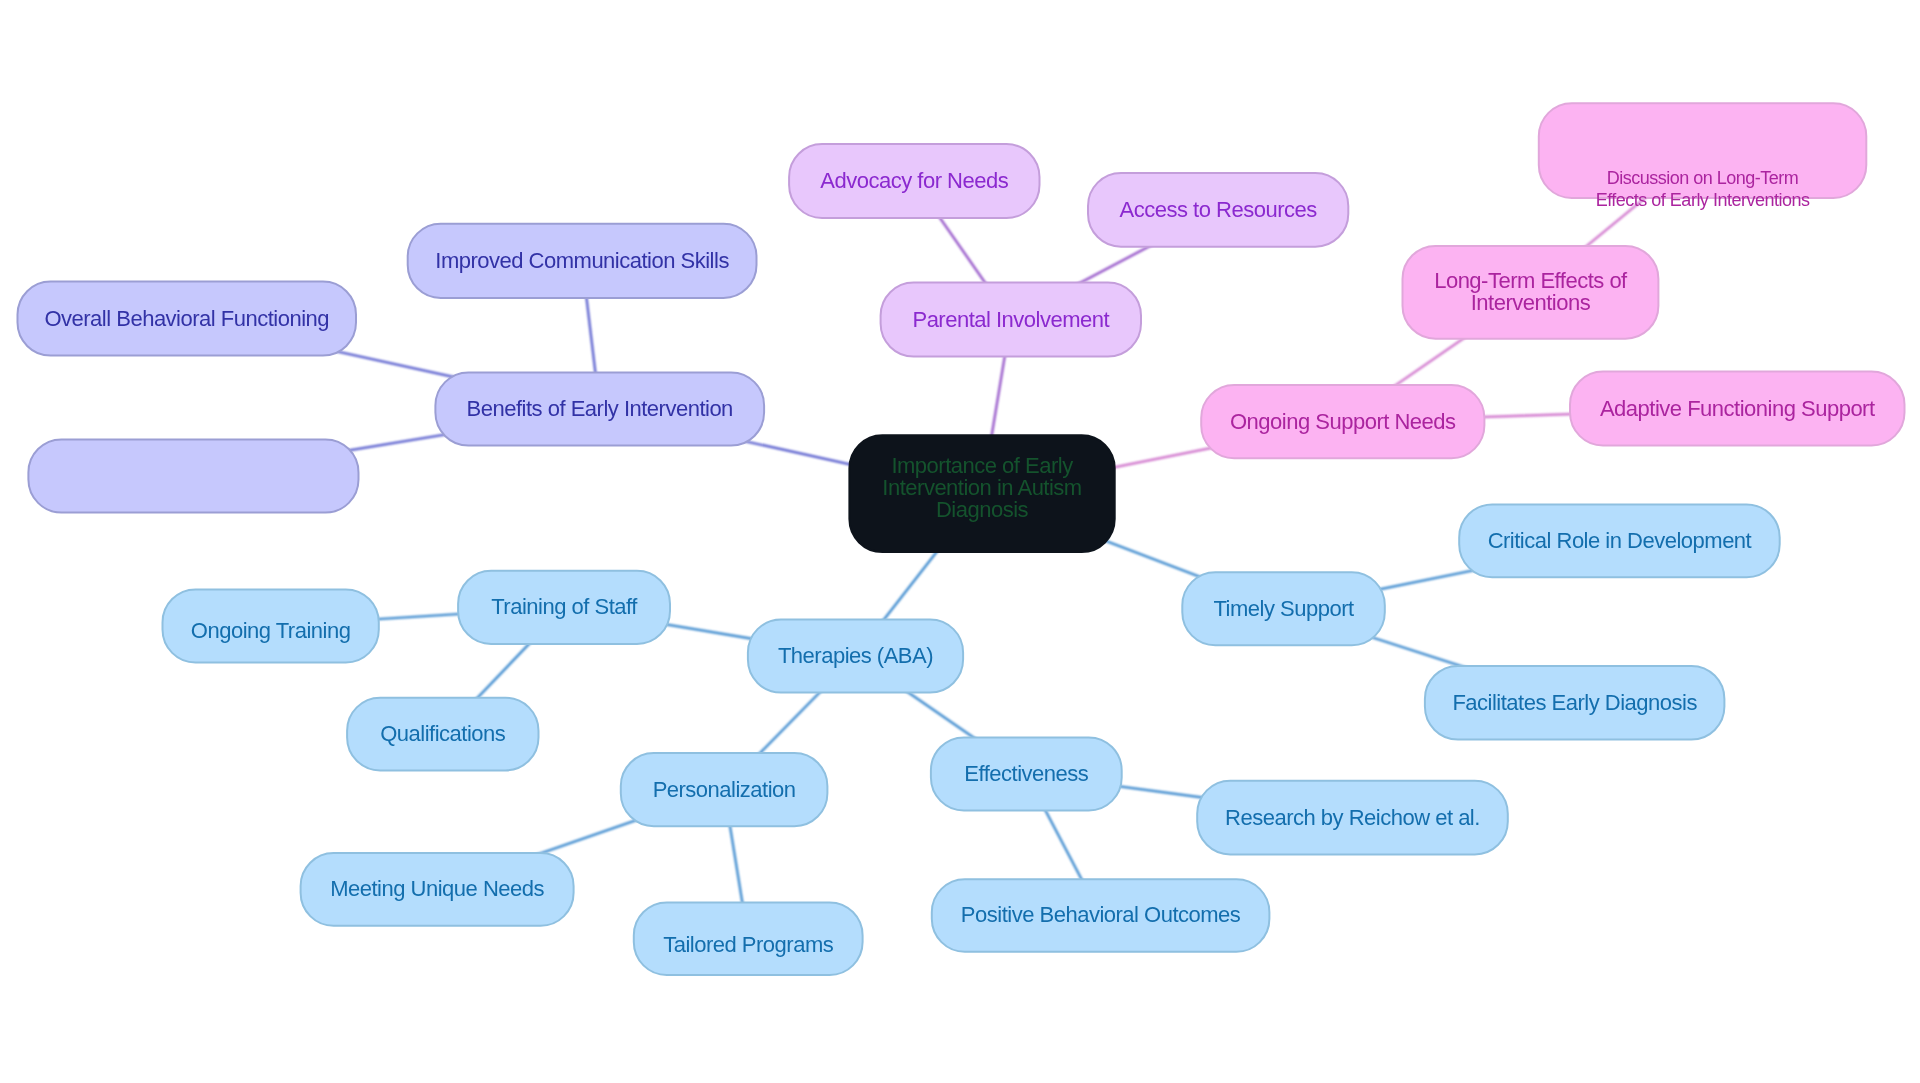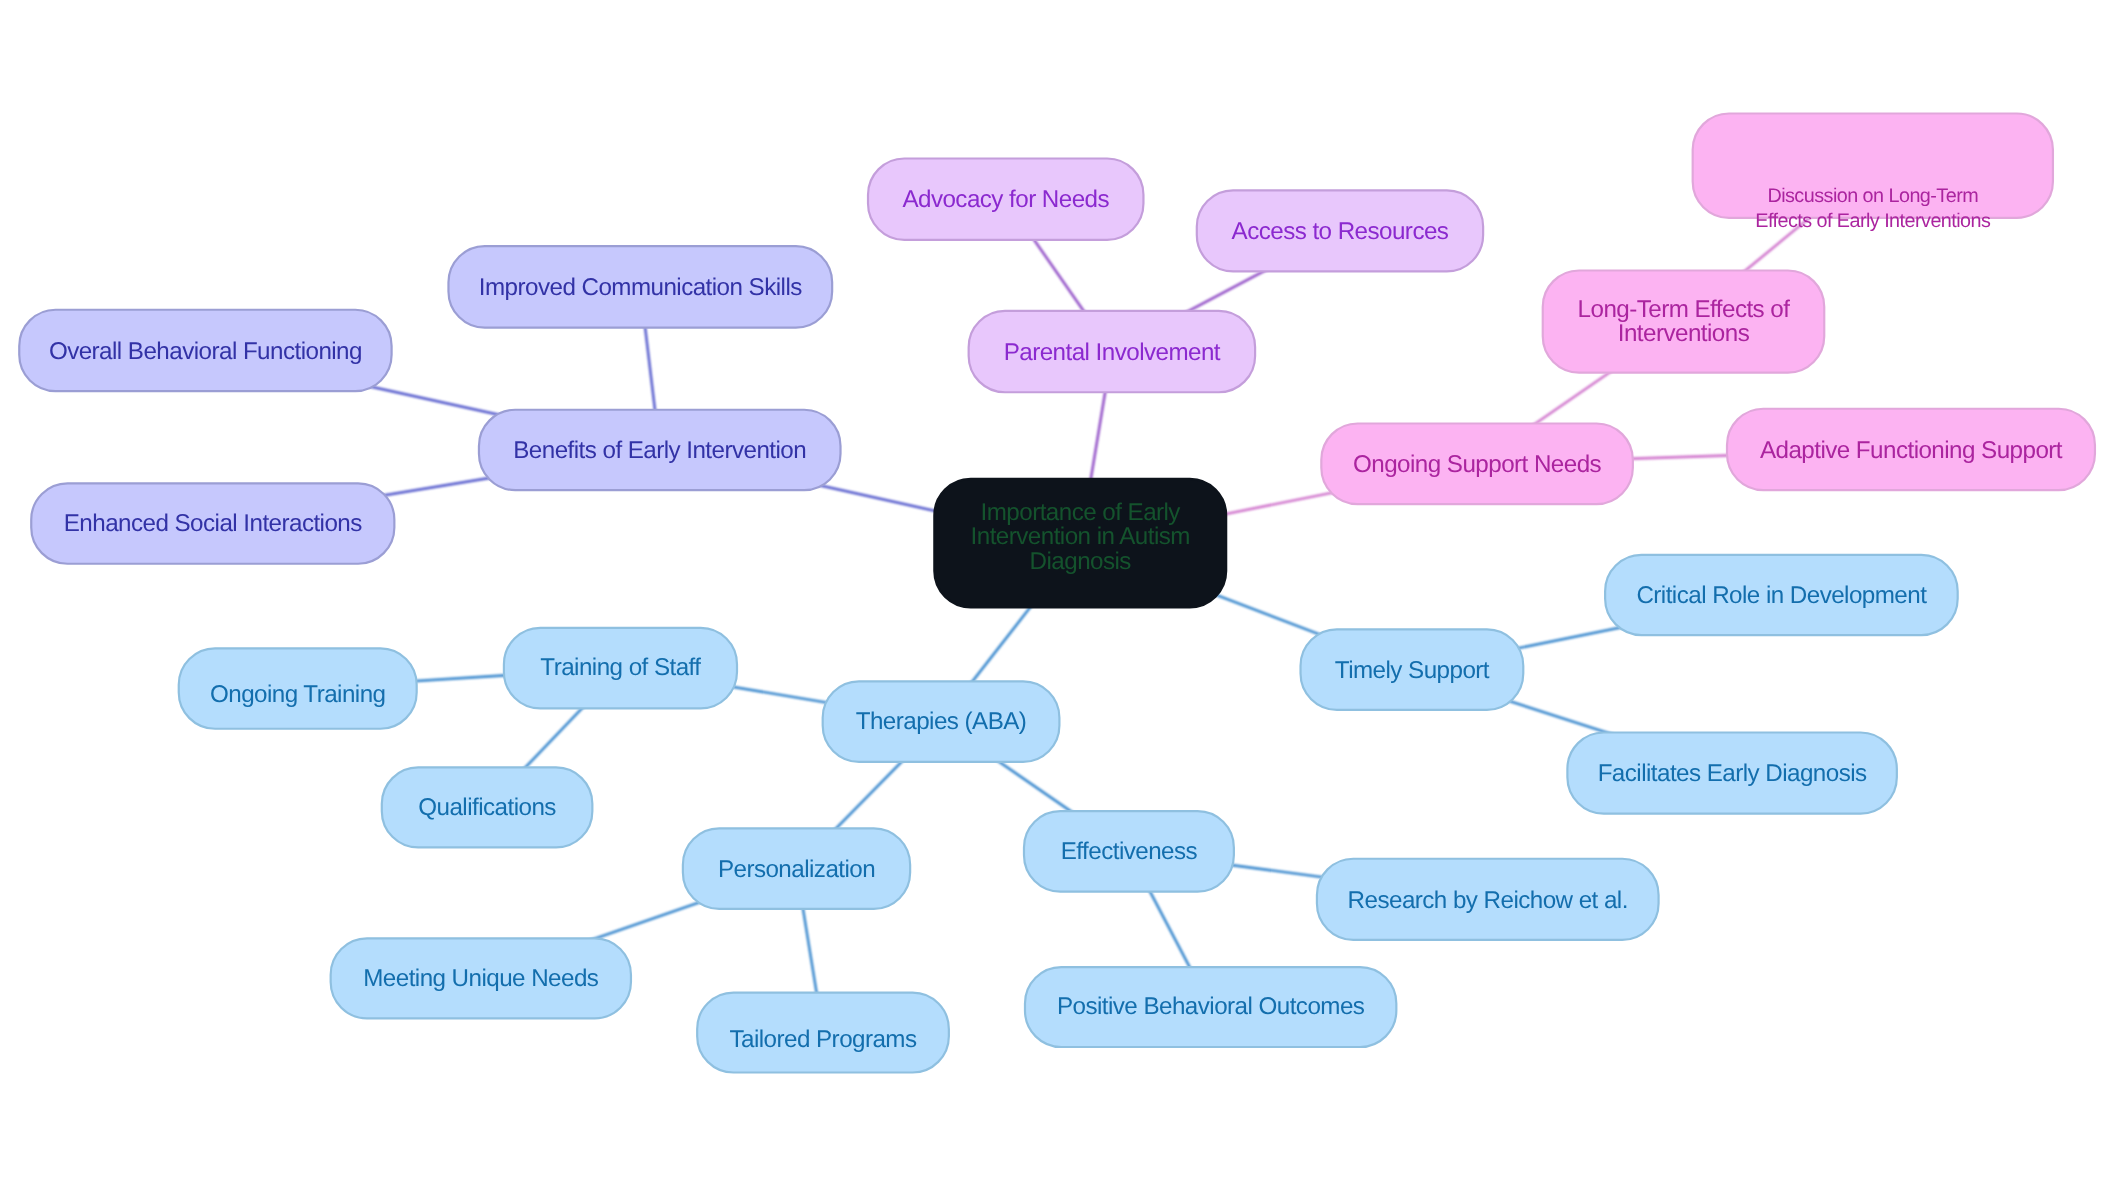--- a/index.html
+++ b/index.html
@@ -85,21 +85,20 @@
       </g>
   </svg>
 
   <div id="labels">
       <div class="node-label" style="left: 849.4px; top: 435.3px; width: 265.3px; height: 105px; color: #14532d; font-size: 22px; line-height: 22px; letter-spacing: -0.5px;"><span>Importance of Early
 Intervention in Autism
 Diagnosis</span></div>
       <div class="node-label" style="left: 435.4px; top: 372.5px; width: 328.7px; height: 73.1px; color: rgb(50, 50, 166); font-size: 22px; line-height: 22px; letter-spacing: -0.5px;"><span>Benefits of Early Intervention</span></div>
       <div class="node-label" style="left: 17.5px; top: 281.6px; width: 338.5px; height: 74px; color: rgb(50, 50, 166); font-size: 22px; line-height: 22px; letter-spacing: -0.5px;"><span>Overall Behavioral Functioning</span></div>
       <div class="node-label" style="left: 407.7px; top: 223.7px; width: 348.8px; height: 74.2px; color: rgb(50, 50, 166); font-size: 22px; line-height: 22px; letter-spacing: -0.5px;"><span>Improved Communication Skills</span></div>
-      <div class="node-label" style="left: 28.4px; top: 439.4px; width: 330.1px; height: 73.1px; color: rgb(50, 50, 166); font-size: 22px; line-height: 22px; letter-spacing: -0.5px;"><span>Enhanced Social Interactions</span></div>
       <div class="node-label" style="left: 880.6px; top: 282.6px; width: 260.4px; height: 74px; color: rgb(139, 41, 207); font-size: 22px; line-height: 22px; letter-spacing: -0.5px;"><span>Parental Involvement</span></div>
       <div class="node-label" style="left: 789.1px; top: 144.1px; width: 250.4px; height: 73.9px; color: rgb(139, 41, 207); font-size: 22px; line-height: 22px; letter-spacing: -0.5px;"><span>Advocacy for Needs</span></div>
       <div class="node-label" style="left: 1088px; top: 173px; width: 260.3px; height: 73.7px; color: rgb(139, 41, 207); font-size: 22px; line-height: 22px; letter-spacing: -0.5px;"><span>Access to Resources</span></div>
       <div class="node-label" style="left: 1201.2px; top: 385px; width: 283.2px; height: 73.3px; color: rgb(171, 36, 159); font-size: 22px; line-height: 22px; letter-spacing: -0.5px;"><span>Ongoing Support Needs</span></div>
       <div class="node-label" style="left: 1402.5px; top: 245.9px; width: 255.9px; height: 92.8px; color: rgb(171, 36, 159); font-size: 22px; line-height: 22px; letter-spacing: -0.5px;"><span>Long-Term Effects of
 Interventions</span></div>
       <div class="node-label" style="left: 1538.8px; top: 103.2px; width: 327.5px; height: 91px; color: rgb(171, 36, 159); font-size: 18px; line-height: 22px; letter-spacing: -0.5px; margin-top: 40px;"><span>Discussion on Long-Term
 Effects of Early Interventions</span></div>
       <div class="node-label" style="left: 1570px; top: 371.6px; width: 334.5px; height: 73.9px; color: rgb(171, 36, 159); font-size: 22px; line-height: 22px; letter-spacing: -0.5px;"><span>Adaptive Functioning Support</span></div>
       <div class="node-label" style="left: 1182.3px; top: 572.2px; width: 202.5px; height: 73.1px; color: rgb(19, 110, 173); font-size: 22px; line-height: 22px; letter-spacing: -0.5px;"><span>Timely Support</span></div>

